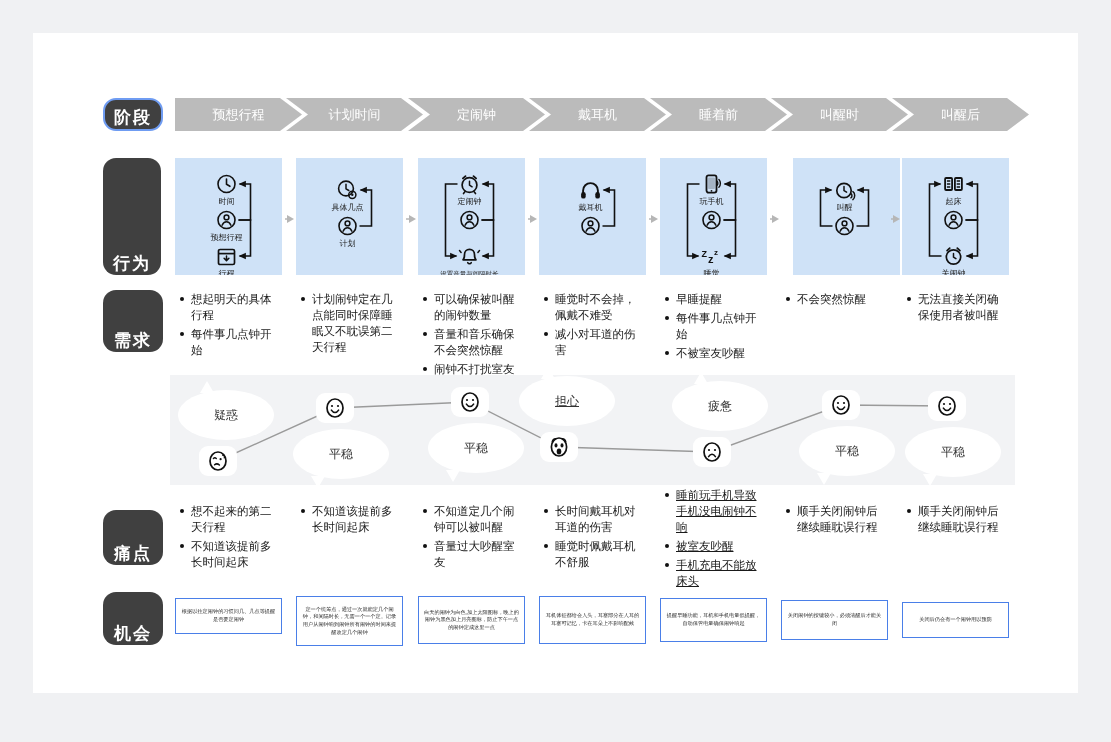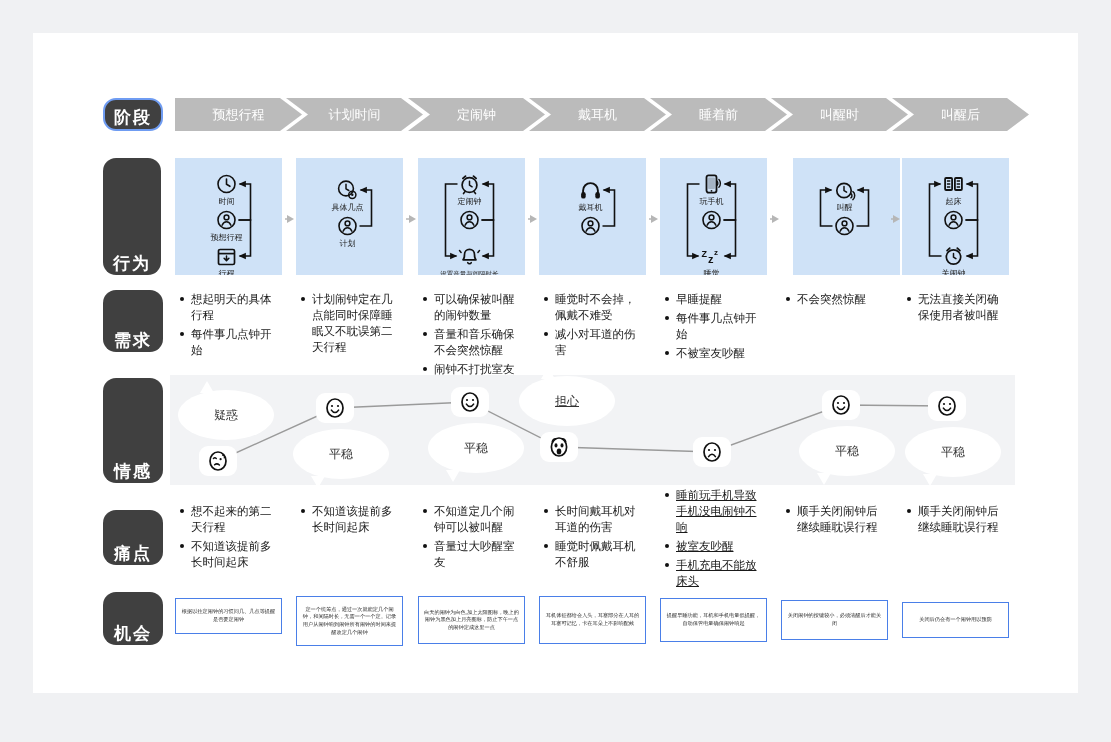--- a/index.html
+++ b/index.html
@@ -452,23 +452,20 @@
           <li>不会突然惊醒</li>
         </ul>
       </div>
       <div class="bullets" style="left: 904px; top: 291px; width: 105px;">
         <ul>
           <li>无法直接关闭确保使用者被叫醒</li>
         </ul>
       </div>
     </div>
 
-  <div class="row-label block-label" style="left:103px; top:378px; width:60px; height:105px;">
-    <span>情感</span>
-  </div>
   <div id="emotion-band" style="left:170px; top:375px; width:845px; height:110px;">
     <svg id="emotion-lines" width="845" height="110" style="position:absolute;left:0;top:0;">
         <path d="M 48 86 L 165 33 L 300 27 L 389 72 L 542 77 L 671 30 L 777 31" fill="none" stroke="#9a9a9a" stroke-width="1.4"></path>
       </svg>
   <div class="face" style="left: 29px; top: 71px;">
         <svg width="22" height="22" viewBox="0 0 22 22">
           <ellipse cx="11" cy="11" rx="8" ry="9" fill="none" stroke="#111" stroke-width="1.7"></ellipse>
           <path d="M6.4 8.4c.9-.9 2-.9 2.9 0" fill="none" stroke="#111" stroke-width="1.4" stroke-linecap="round"></path>
           <circle cx="13.6" cy="9.2" r="1.1" fill="#111"></circle>
           <path d="M7.6 14.8c1.4-1.2 3.2-1.2 4.8.2" fill="none" stroke="#111" stroke-width="1.5" stroke-linecap="round"></path>
@@ -517,20 +514,24 @@
         <span class="tail"></span>
       </div>
       <div class="face" style="left: 523px; top: 62px;">
         <svg width="22" height="22" viewBox="0 0 22 22">
           <ellipse cx="11" cy="11" rx="8" ry="9" fill="none" stroke="#111" stroke-width="1.7"></ellipse>
           <circle cx="8" cy="9" r="1.1" fill="#111"></circle>
           <circle cx="14" cy="9" r="1.1" fill="#111"></circle>
           <path d="M7.6 15.6c1-1.6 2.1-2.3 3.4-2.3s2.4.7 3.4 2.3" fill="none" stroke="#111" stroke-width="1.6" stroke-linecap="round"></path>
         </svg>
       </div>
+      <div class="bubble above" style="left: 502px; top: 6px; width: 96px; height: 50px;">
+        <span>疲惫</span>
+        <span class="tail"></span>
+      </div>
       <div class="face" style="left: 652px; top: 15px;">
         <svg width="22" height="22" viewBox="0 0 22 22">
           <ellipse cx="11" cy="11" rx="8" ry="9" fill="none" stroke="#111" stroke-width="1.7"></ellipse>
           <circle cx="8" cy="9" r="1.1" fill="#111"></circle>
           <circle cx="14" cy="9" r="1.1" fill="#111"></circle>
           <path d="M7.4 13.2c1 1.6 2.2 2.3 3.6 2.3s2.6-.7 3.6-2.3" fill="none" stroke="#111" stroke-width="1.6" stroke-linecap="round"></path>
         </svg>
       </div>
       <div class="bubble below" style="left: 629px; top: 51px; width: 96px; height: 50px;">
         <span>平稳</span>

